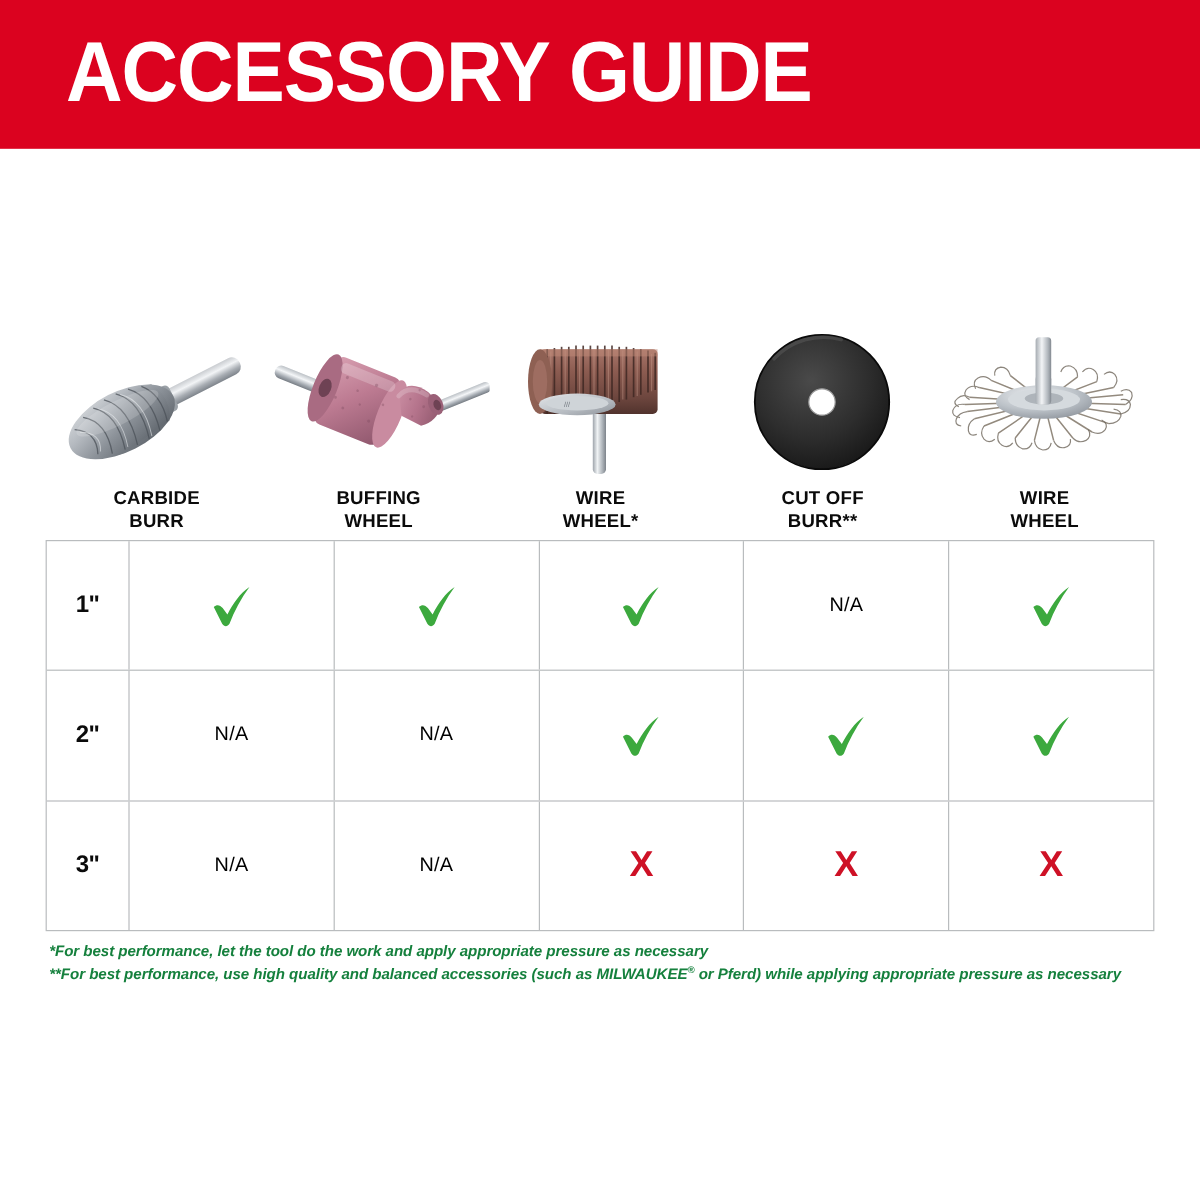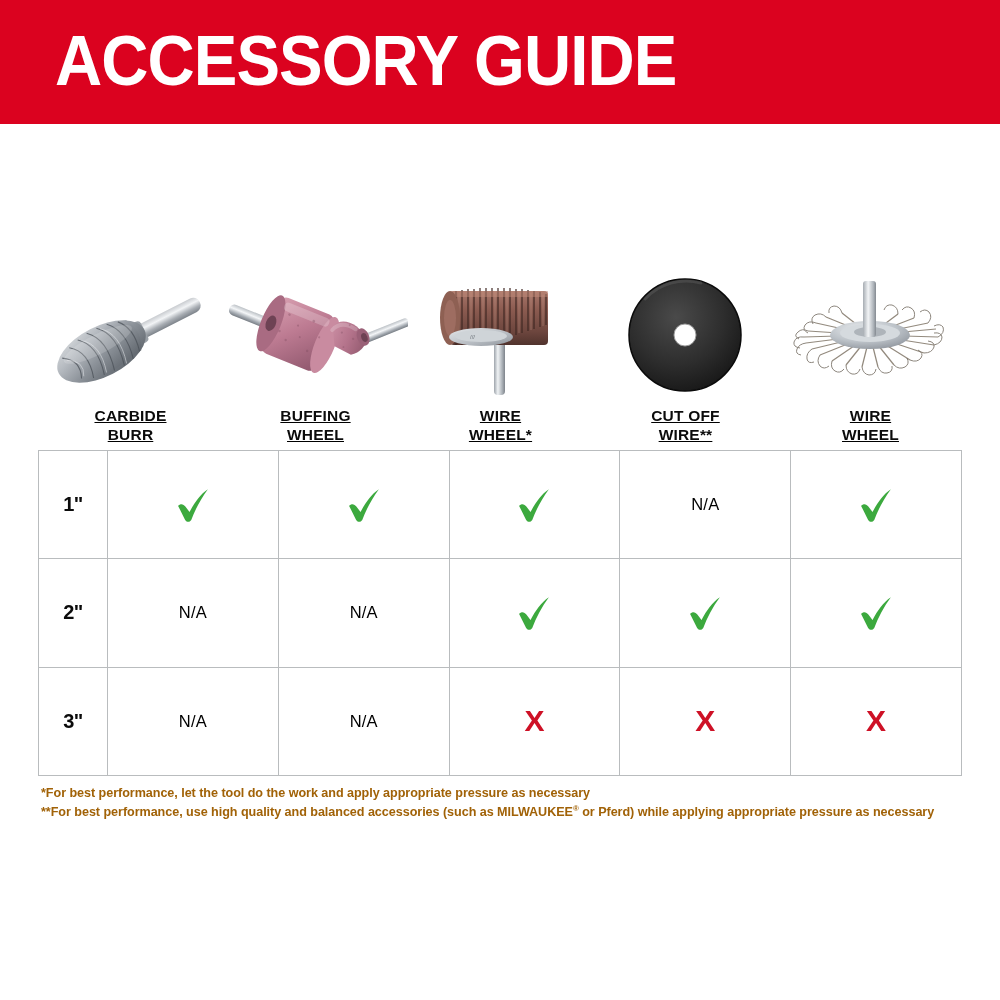--- a/index.html
+++ b/index.html
@@ -55,21 +55,20 @@
     height: 182px;
     display: flex;
   }
   .product {
     position: relative;
     flex: 1 1 0;
     display: flex;
     flex-direction: column;
     align-items: center;
     justify-content: flex-end;
-    text-decoration: underline;
   }
   .product-art {
     position: relative;
     width: 185px;
     height: 128px;
     flex: 0 0 128px;
   }
   .product-label {
     margin-top: 6px;
     text-align: center;
@@ -139,24 +138,25 @@
 
   
   .footnotes {
     position: absolute;
     left: 41px;
     top: 784px;
     width: 920px;
   }
   .footnote {
     font-family: "Liberation Sans", sans-serif;
+    font-style: italic;
     font-weight: bold;
     font-size: 12.6px;
     line-height: 1.52;
-    color: #a16207;
+    color: #15803d;
     letter-spacing: -0.05px;
     white-space: nowrap;
   }
   .footnote sup {
     font-size: 8px;
     vertical-align: super;
   }
 </style>
 </head>
 <body>
@@ -354,21 +354,21 @@
             </radialGradient>
           </defs>
           <ellipse cx="92" cy="62" rx="56" ry="56" fill="url(#discG)"></ellipse>
           <ellipse cx="92" cy="62" rx="56" ry="56" fill="none" stroke="#0a0a0a" stroke-width="1.5"></ellipse>
           <ellipse cx="92" cy="62" rx="11" ry="11" fill="#ffffff"></ellipse>
           <ellipse cx="92" cy="62" rx="11" ry="11" fill="none" stroke="#9a9a9a" stroke-width="1"></ellipse>
           <path d="M52 26 A56 56 0 0 1 108 10" stroke="#6e6e6e" stroke-width="3" fill="none" opacity="0.35" stroke-linecap="round"></path>
         </svg>
       </div>
       <div class="product-label">CUT OFF
-WIRE**</div>
+BURR**</div>
     </div>
 
     <div class="product">
       <div class="product-art">
         <svg viewBox="0 0 185 128" width="185" height="128">
           <defs>
             <linearGradient id="shank5" x1="0" y1="0" x2="1" y2="0">
               <stop offset="0%" stop-color="#a6acb2"></stop>
               <stop offset="40%" stop-color="#f2f4f6"></stop>
               <stop offset="80%" stop-color="#aeb4ba"></stop>

